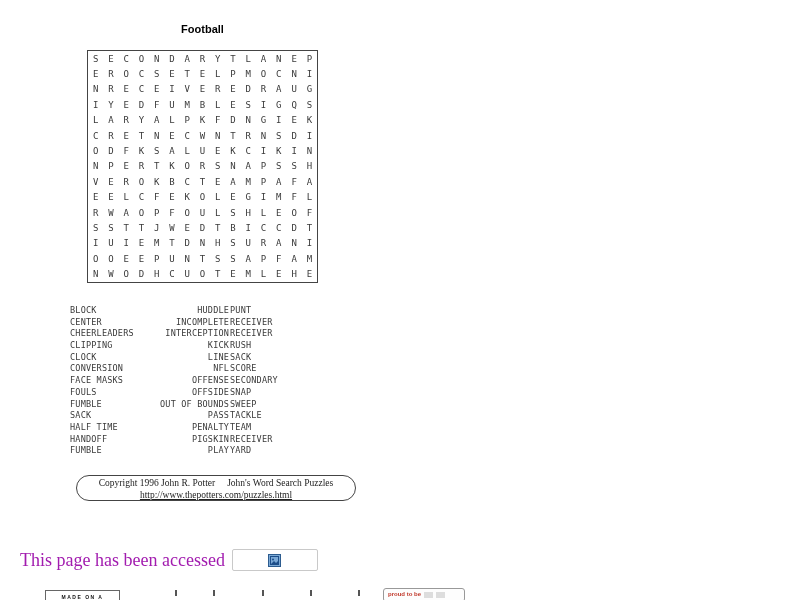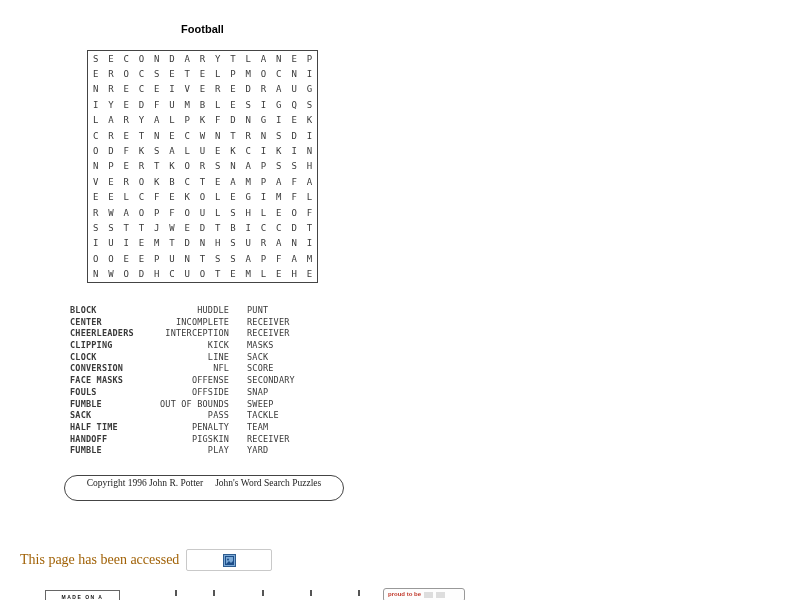--- a/index.html
+++ b/index.html
@@ -36,40 +36,40 @@
   }
 
   
   .word-col {
     top: 305px;
     font-family: "DejaVu Sans Mono", monospace;
     font-size: 8.5px; color: #3a3a3a;
     letter-spacing: 0.2px;
   }
   .word-col .word { height: 11.7px; line-height: 11.7px; white-space: nowrap; }
-  .word-col-1 { left: 70px; font-weight: bold; }
+  .word-col-1 { left: 70px; }
   .word-col-2 { left: 160px; text-align: right; }
-  .word-col-3 { left: 247px; }
+  .word-col-3 { left: 230px; }
 
   
   .copyright-box {
-    left: 64px; top: 475px; width: 280px; height: 26px;
+    left: 76px; top: 475px; width: 280px; height: 26px;
     border: 1px solid #444; border-radius: 13px;
     text-align: center;
     font-size: 9.5px; line-height: 11.5px; color: #222;
     padding-top: 2px; box-sizing: border-box;
   }
   .copyright-line1 .seg-gap { display: inline-block; width: 12px; }
   .copyright-url { color: #222; text-decoration: underline; cursor: pointer; }
 
   
   .access-line {
     left: 20px; top: 549px; height: 22px;
     display: flex; align-items: center;
-    font-size: 14px; color: #a16207; white-space: nowrap;
+    font-size: 18px; color: #a21caf; white-space: nowrap;
   }
   .counter-box {
     display: inline-flex; align-items: center; justify-content: center;
     width: 84px; height: 20px;
     border: 1px solid #c9c9c9; border-radius: 2px;
     background: #fff;
     margin: 0 8px 0 7px;
   }
   .broken-img-icon { width: 13px; height: 13px; display: block; }
 
@@ -356,35 +356,38 @@
     <div class="word">OUT OF BOUNDS</div>
     <div class="word">PASS</div>
     <div class="word">PENALTY</div>
     <div class="word">PIGSKIN</div>
     <div class="word">PLAY</div>
   </div>
 <div class="abs word-col word-col-3">
     <div class="word">PUNT</div>
     <div class="word">RECEIVER</div>
     <div class="word">RECEIVER</div>
-    <div class="word">MASKS</div>
+    <div class="word">RUSH</div>
     <div class="word">SACK</div>
     <div class="word">SCORE</div>
     <div class="word">SECONDARY</div>
     <div class="word">SNAP</div>
     <div class="word">SWEEP</div>
     <div class="word">TACKLE</div>
     <div class="word">TEAM</div>
     <div class="word">RECEIVER</div>
     <div class="word">YARD</div>
   </div>
 
 <div class="abs copyright-box">
   <div class="copyright-line1">
     <span>Copyright 1996 John R. Potter</span><span class="seg-gap"></span><span>John's Word Search Puzzles</span>
+  </div>
+  <div>
+    <span class="copyright-url">http://www.thepotters.com/puzzles.html</span>
   </div>
 </div>
 
 <div class="abs access-line">
   <span>This page has been accessed</span>
   <span class="counter-box">
     <svg class="broken-img-icon" viewBox="0 0 13 13">
       <rect x="0.5" y="0.5" width="12" height="12" fill="#7ba9d6" stroke="#2d5c8f"></rect>
       <rect x="2.5" y="2.5" width="8" height="8" fill="none" stroke="#1d4e89" stroke-width="1"></rect>
       <circle cx="5" cy="5.5" r="1" fill="#1d4e89"></circle>

